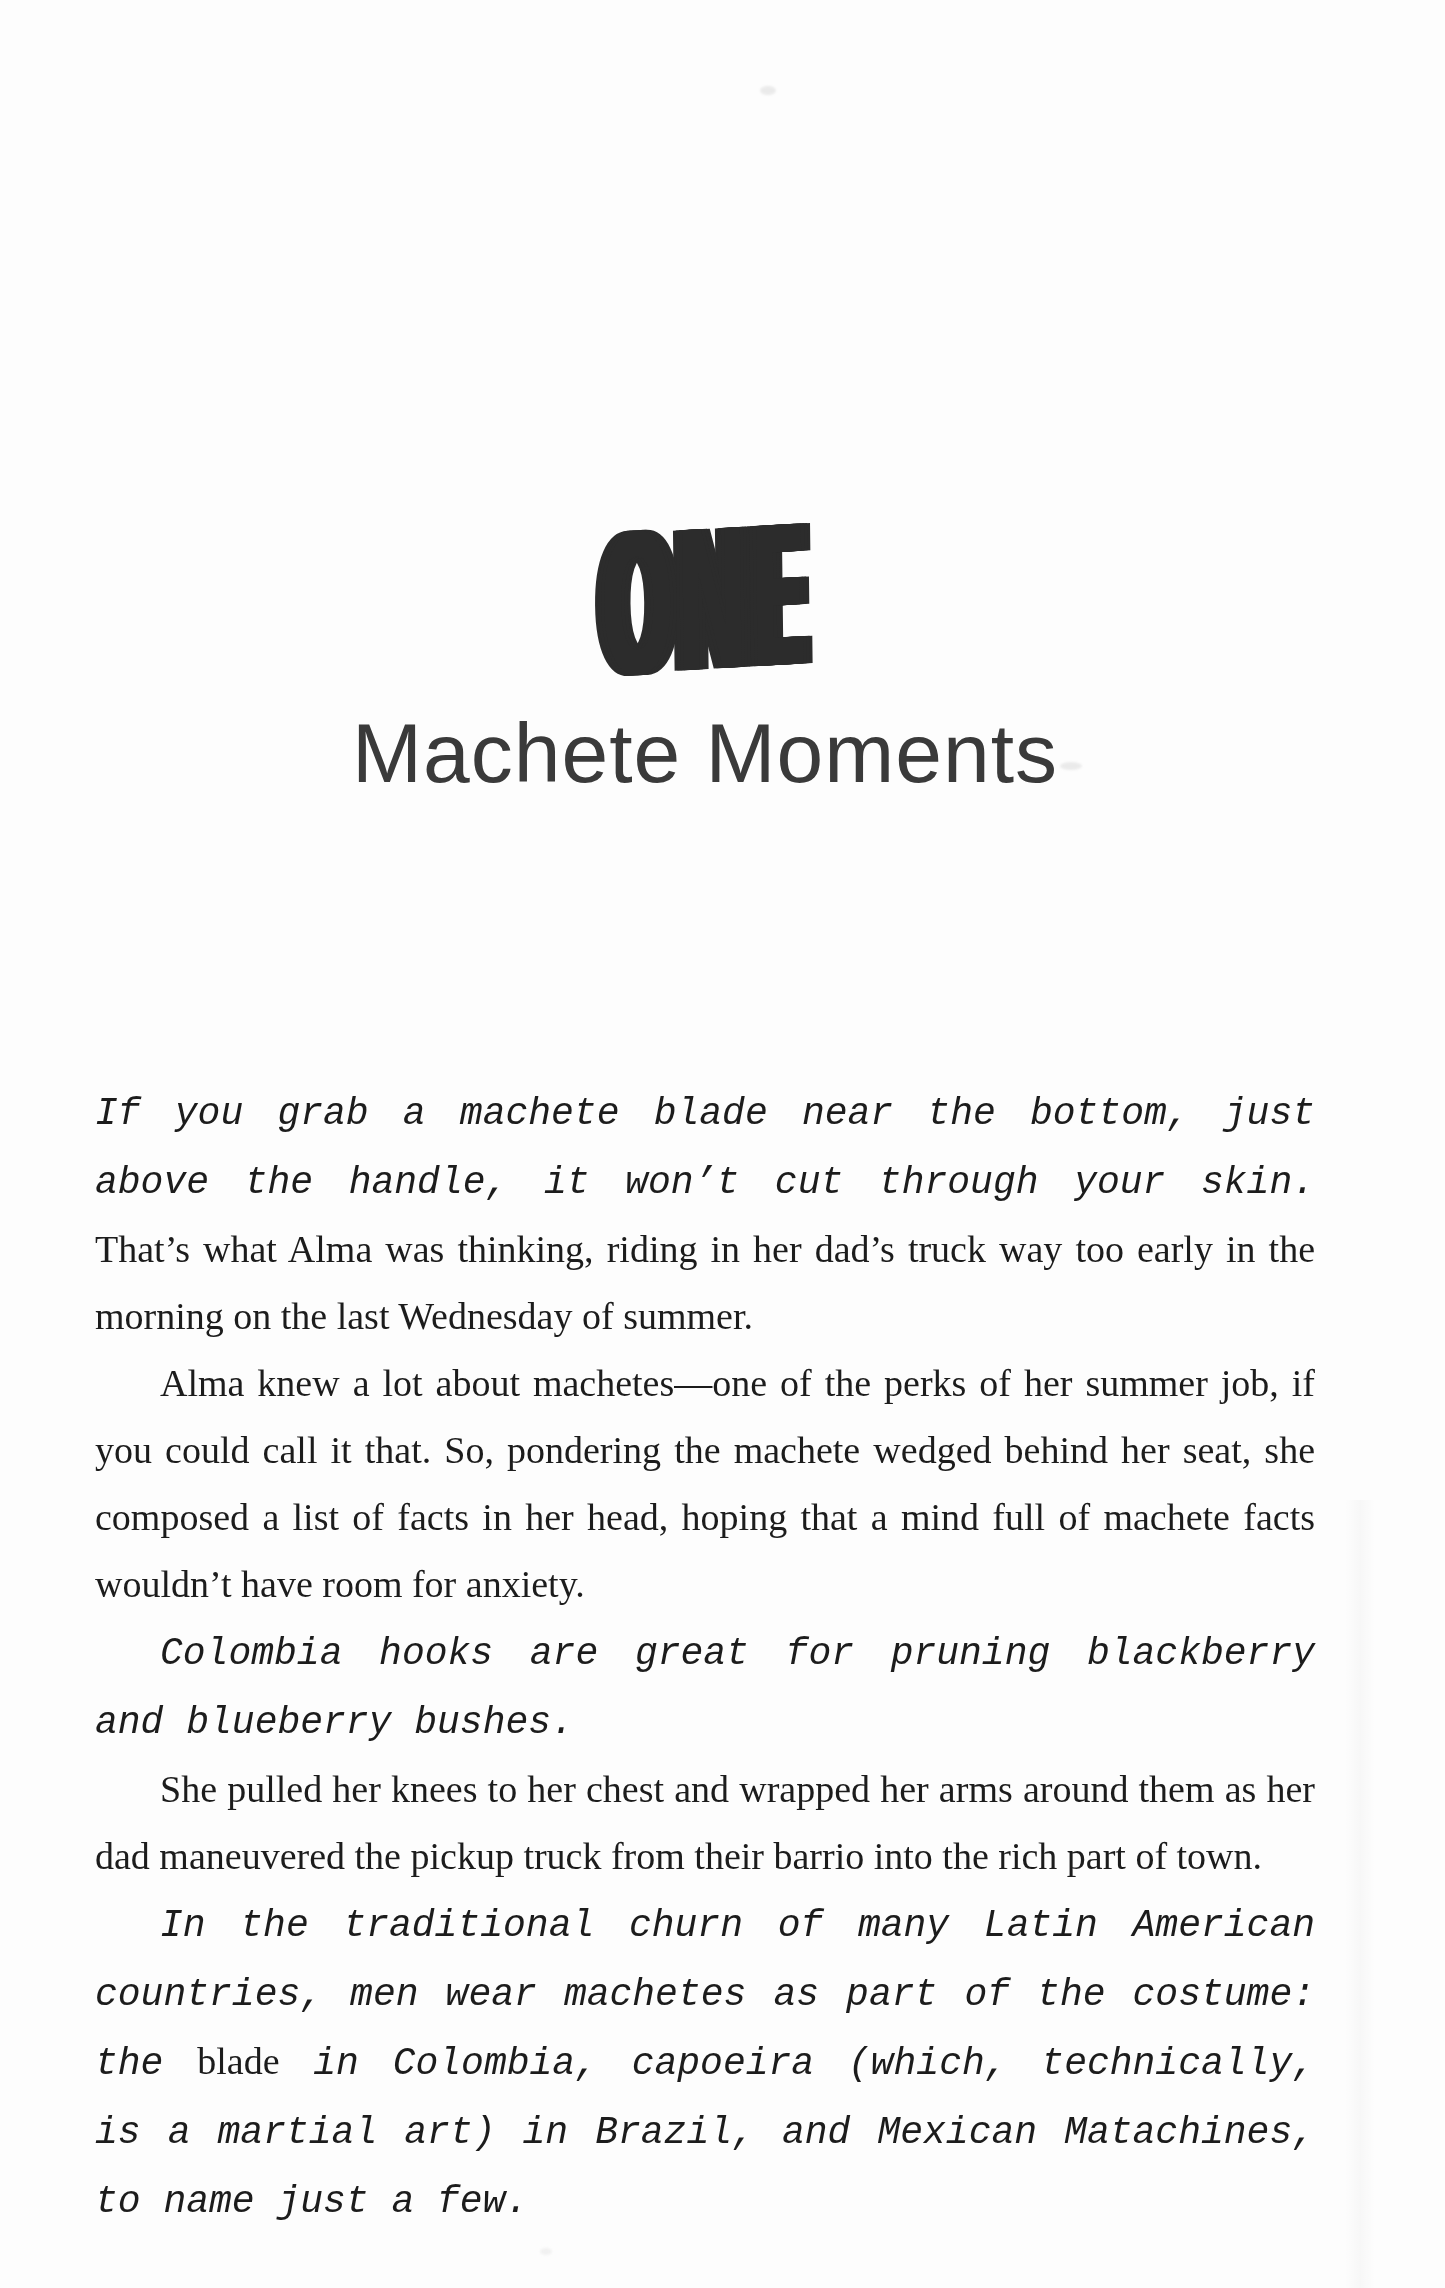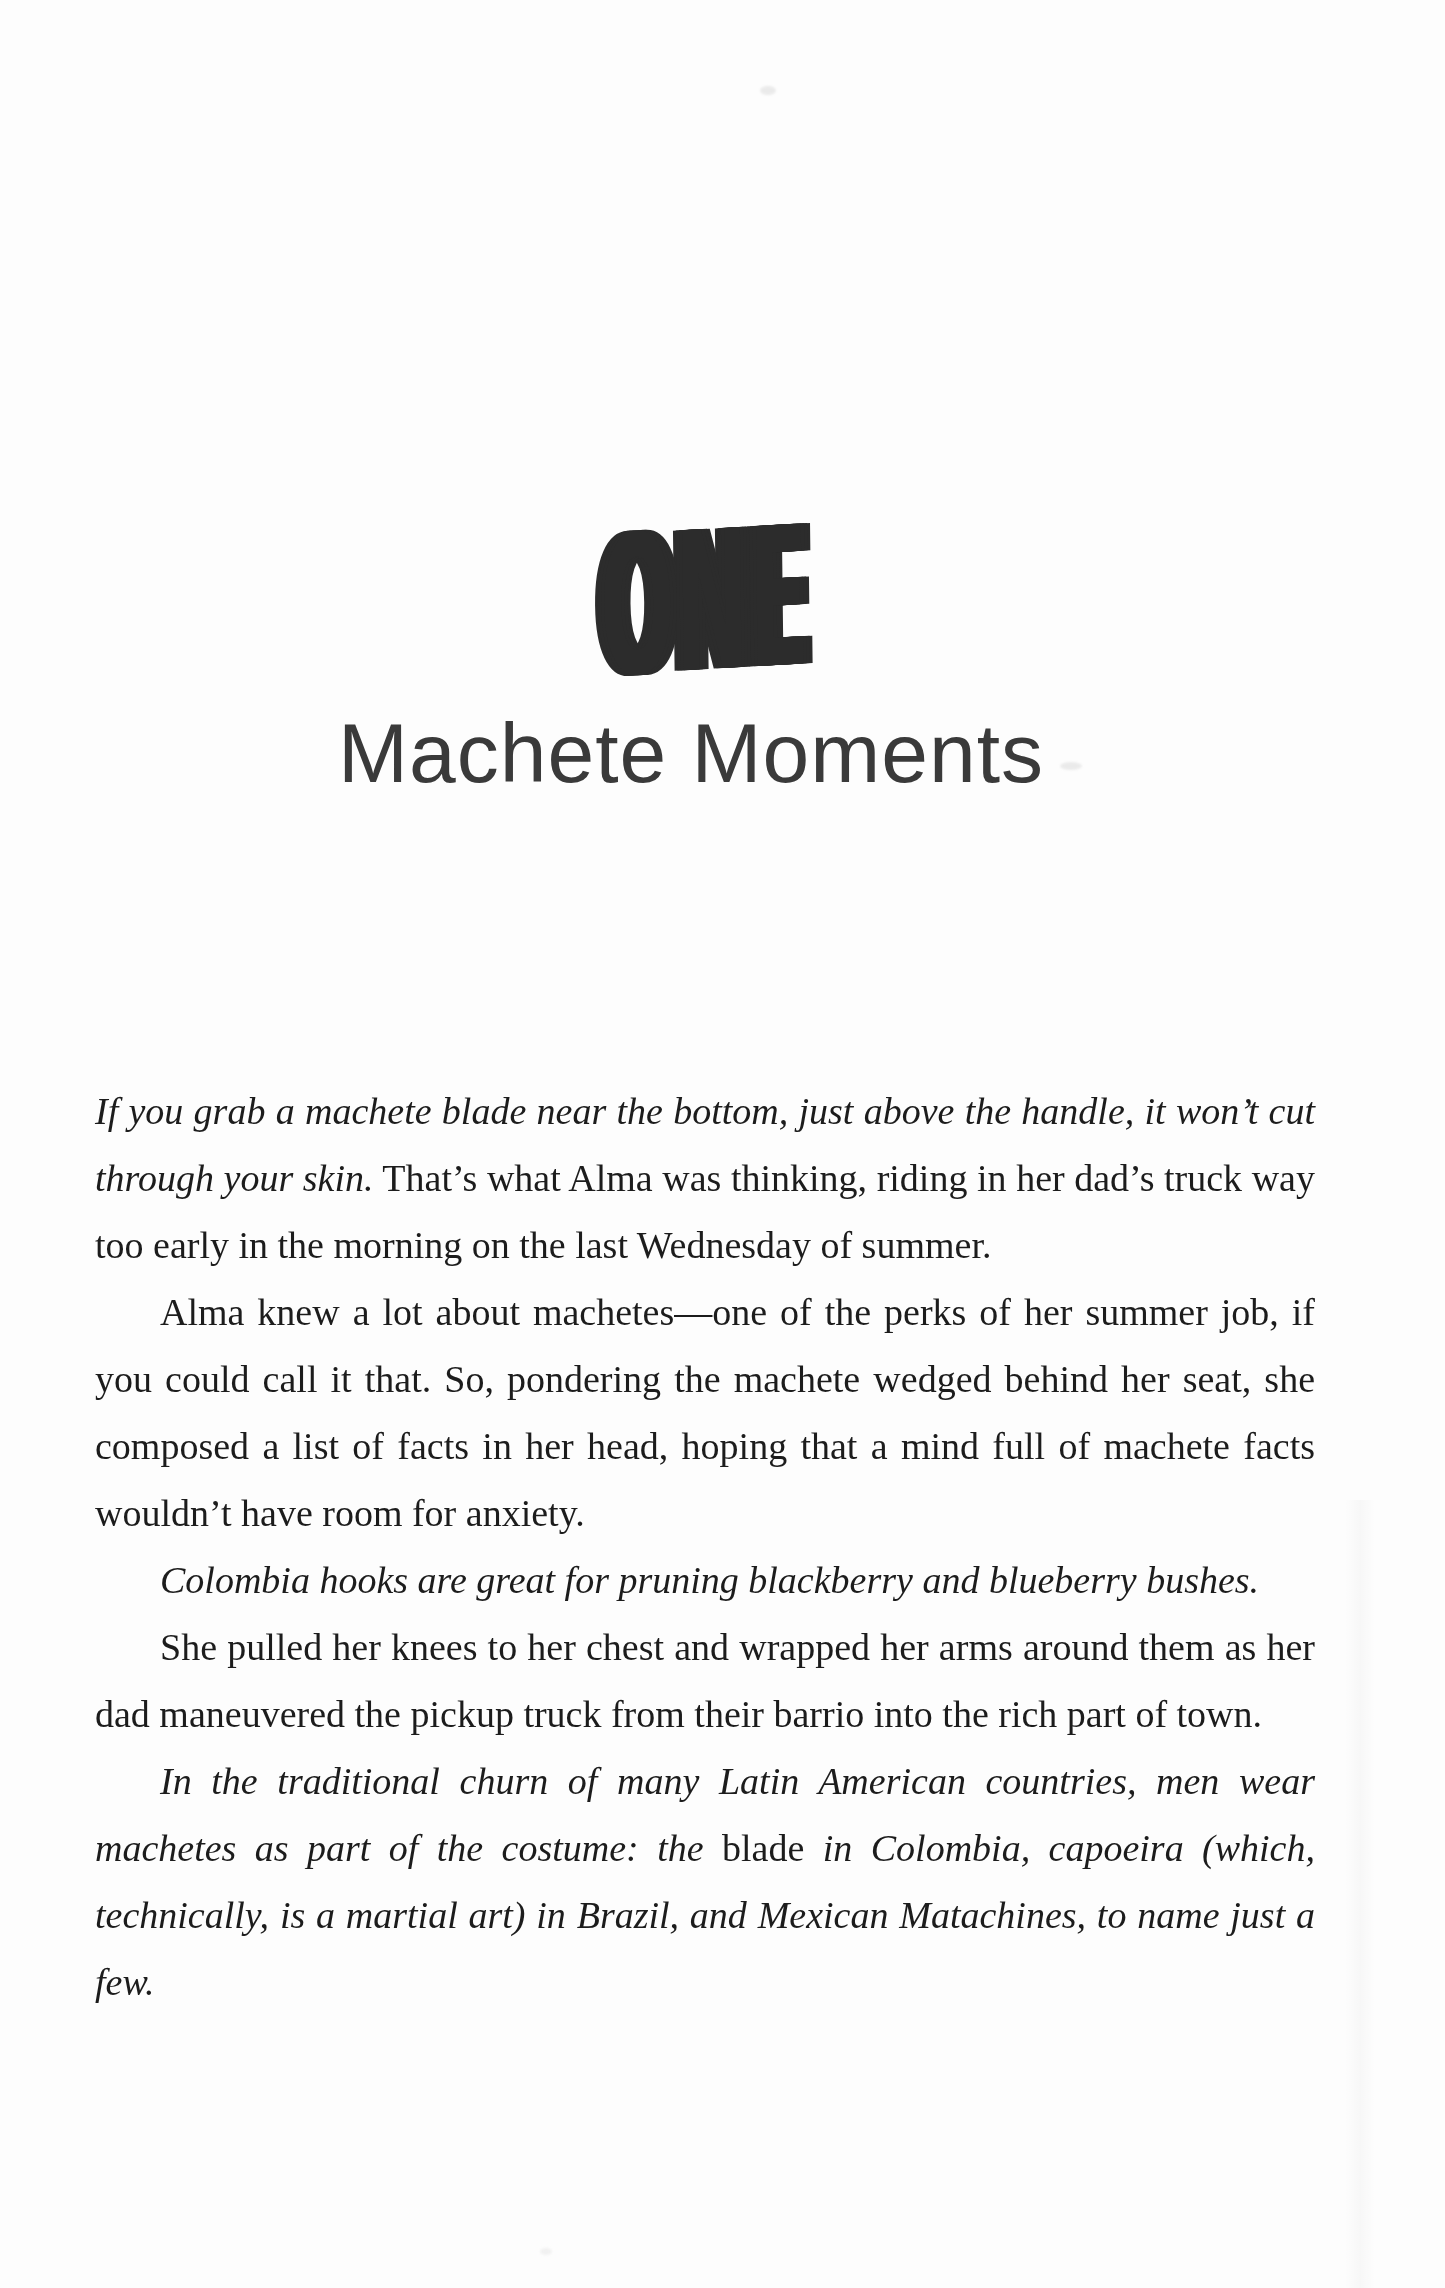--- a/index.html
+++ b/index.html
@@ -35,21 +35,21 @@
       7px 0 0 currentColor, -7px 0 0 currentColor,
       14px 0 0 currentColor, -14px 0 0 currentColor,
       20px 0 0 currentColor, -20px 0 0 currentColor;
     white-space: nowrap;
   }
 
   
   .chapter-title-row {
     position: absolute;
     top: 703px;
-    left: 81px;
+    left: 95px;
     width: 1220px;
     text-align: center;
   }
   .chapter-title {
     display: inline-block;
     font-family: "Liberation Sans", sans-serif;
     font-weight: 400;
     font-size: 84px;
     line-height: 100px;
     letter-spacing: 1px;
@@ -61,21 +61,21 @@
     position: absolute;
     top: 1078px;
     left: 95px;
     width: 1220px;
     font-size: 38px;
     line-height: 67px;
     text-align: justify;
   }
   .para { margin: 0; padding: 0; }
   .para.indent { text-indent: 65px; }
-  .run-italic { font-style: italic; }
+  .run-italic { font-style: italic; font-family: Liberation Mono, monospace; }
   .run-roman  { font-style: normal; }
 
   
   .smudge {
     position: absolute;
     background: #dcdcdc;
     border-radius: 50%;
     opacity: 0.55;
     filter: blur(1px);
   }

